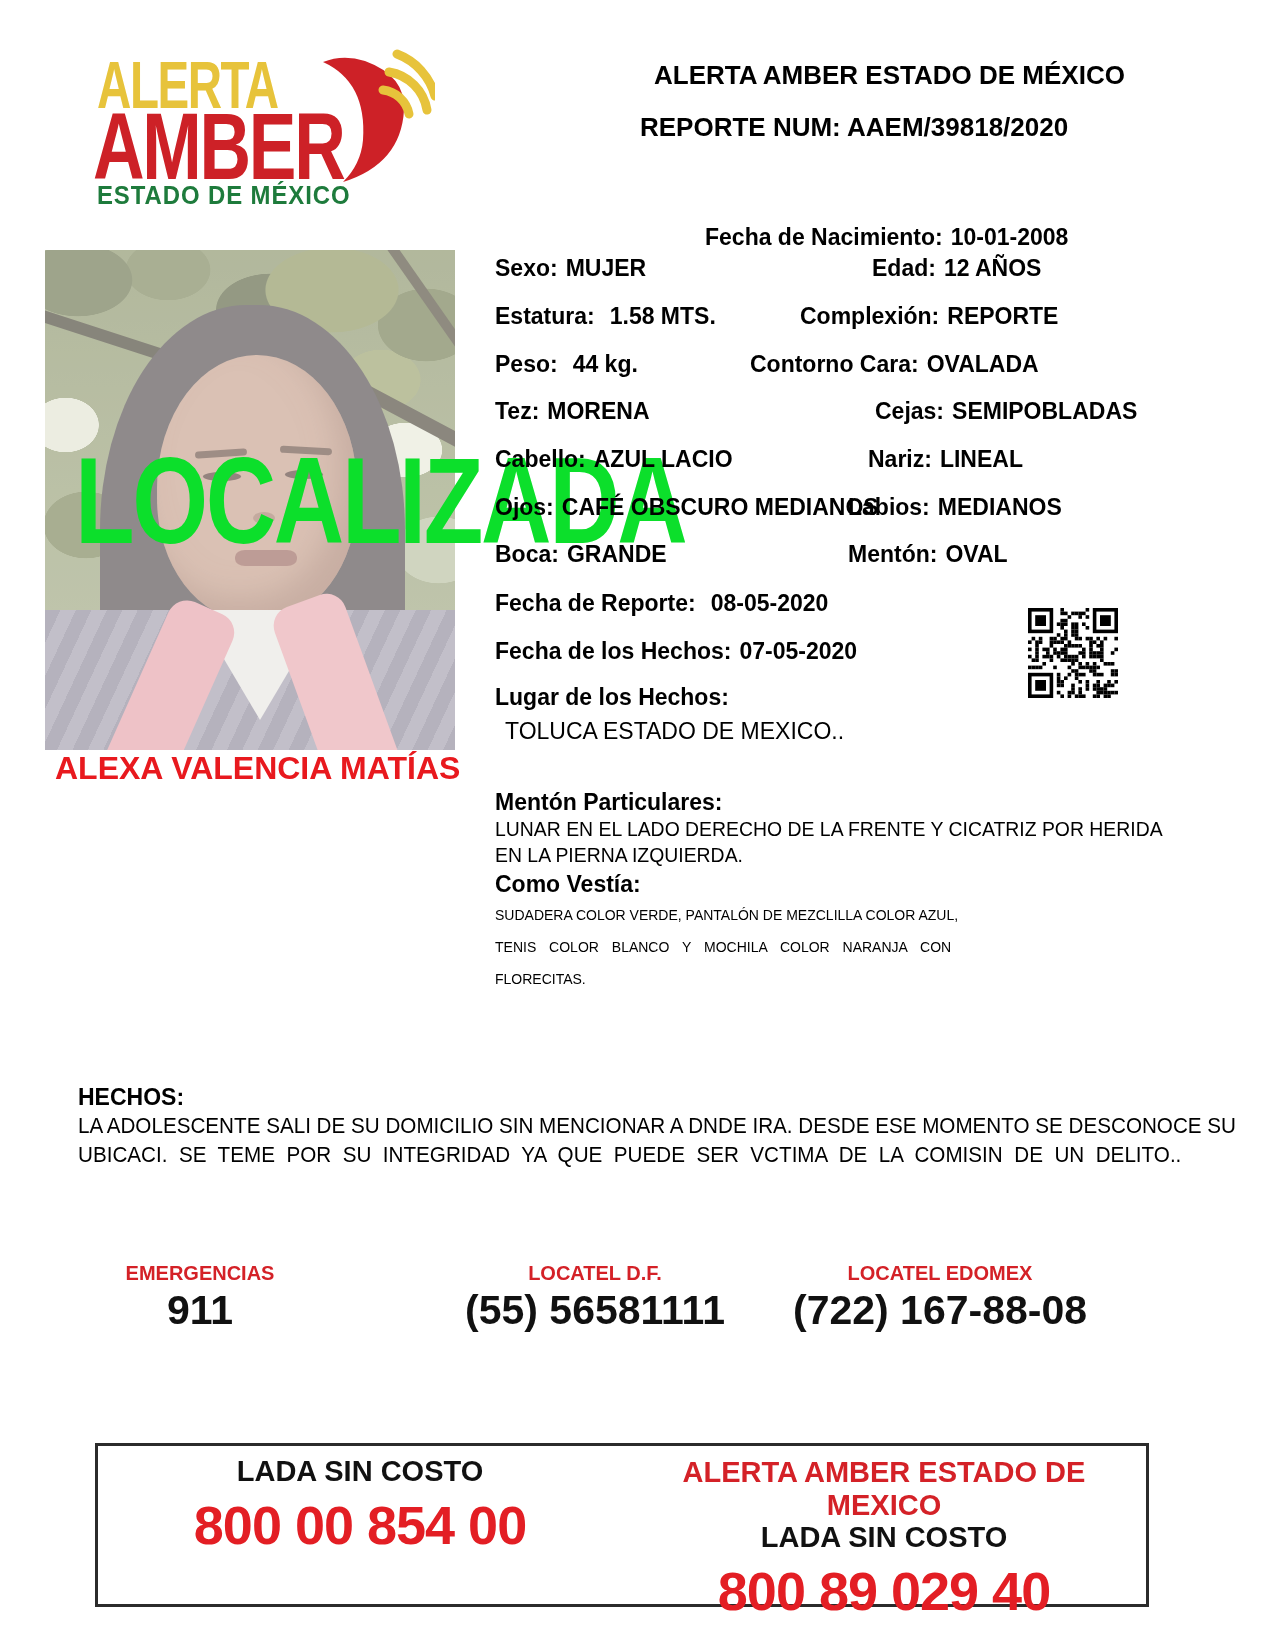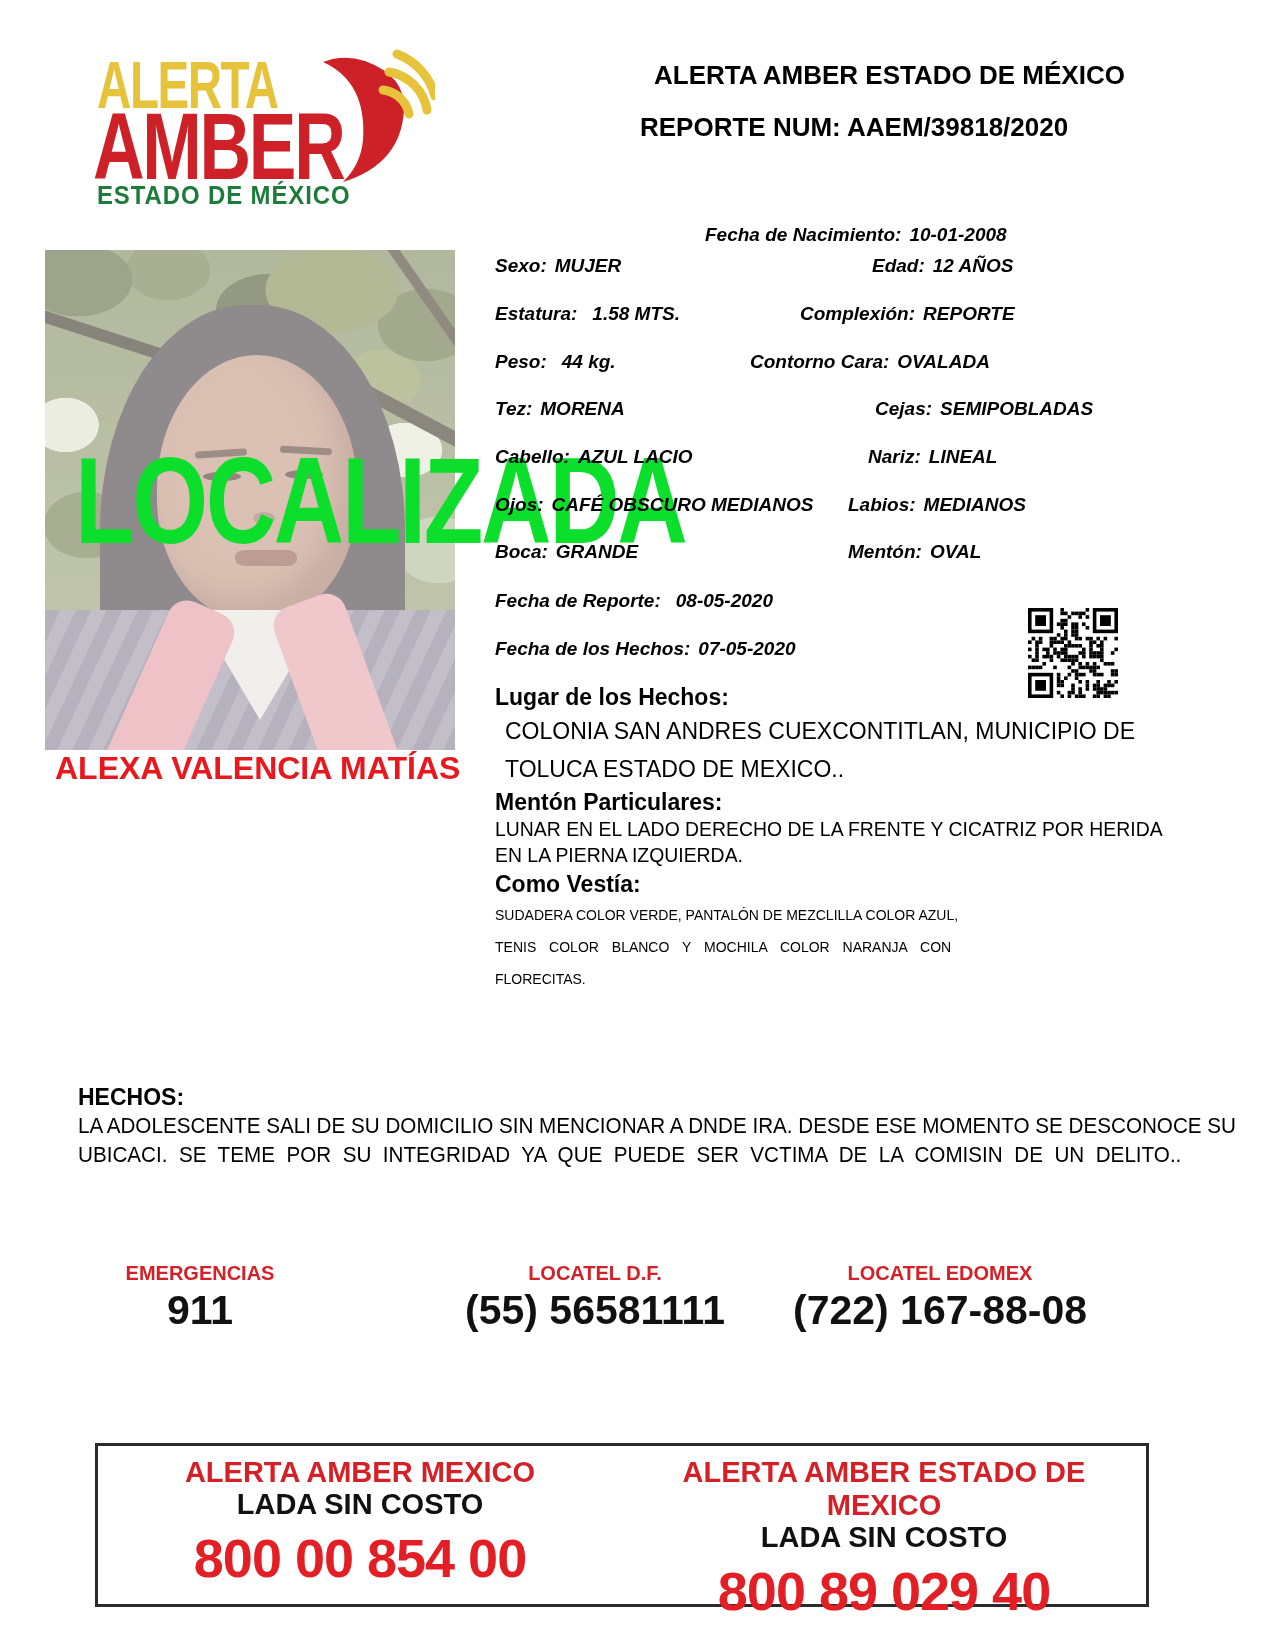--- a/index.html
+++ b/index.html
@@ -58,21 +58,21 @@
   .scarf-l{left:90px;top:350px;width:70px;height:190px;background:#e5a3ab;transform:rotate(24deg);border-radius:20px;}
   .scarf-r{left:255px;top:345px;width:75px;height:200px;background:#e8aab0;transform:rotate(-20deg);border-radius:20px;}
   .wash{left:0;top:0;width:100%;height:100%;background:rgba(255,255,255,.34);}
 
   .watermark{left:75px;top:440px;z-index:2;font-size:122px;font-weight:bold;line-height:1;
     color:#0cdf2b;letter-spacing:-3px;transform:scaleX(.80);transform-origin:left top;}
 
   .victim-name{left:55px;top:750px;font-size:32px;font-weight:bold;color:#e8191e;z-index:3;}
 
   
-  .drow{font-size:19px;font-weight:bold;z-index:3;font-style:italic;}
+  .drow{font-size:23px;font-weight:bold;z-index:3;}
   .drow .lab{margin-right:8px;}
   .drow .lab.wide{margin-right:15px;}
   .sec-label{font-size:23px;font-weight:bold;z-index:3;}
   .body-text{position:absolute;font-size:23px;line-height:38px;z-index:3;white-space:nowrap;}
   .senas-body{left:495px;top:816px;font-size:20px;line-height:26px;transform:scaleX(.97);transform-origin:left top;}
   .vestia-body{left:495px;top:899px;font-size:14px;line-height:32px;}
   .vestia-body div:nth-child(2){word-spacing:9px;}
   .hechos-label{left:78px;top:1084px;}
   .hechos-body{left:78px;top:1112px;font-size:21.5px;line-height:29px;transform:scaleX(.96);transform-origin:left top;}
   .hechos-body div:nth-child(2){word-spacing:6px;}
@@ -390,21 +390,20 @@
         <rect x="68.4" y="3.6" width="18" height="18" fill="#fff"></rect>
         <rect x="72" y="7.2" width="10.8" height="10.8" fill="#000"></rect>
         <rect x="0" y="64.8" width="25.2" height="25.2" fill="#000"></rect>
         <rect x="3.6" y="68.4" width="18" height="18" fill="#fff"></rect>
         <rect x="7.2" y="72" width="10.8" height="10.8" fill="#000"></rect>
       </svg>
   </div>
 
   <div class="abs sec-label" style="left:495px;top:684px">Lugar de los Hechos:</div>
   <div class="body-text" style="left:505px;top:712px">
-      <div>COLONIA SAN ANDRES CUEXCONTITLAN, MUNICIPIO DE</div>
       <div>TOLUCA ESTADO DE MEXICO..</div>
     </div>
 
   <div class="abs sec-label" style="left:495px;top:789px">Mentón Particulares:</div>
   <div class="body-text senas-body">
       <div>LUNAR EN EL LADO DERECHO DE LA FRENTE  Y CICATRIZ POR HERIDA</div>
       <div>EN LA PIERNA IZQUIERDA.</div>
     </div>
 
   <div class="abs sec-label" style="left:495px;top:871px">Como Vestía:</div>
@@ -428,21 +427,20 @@
     <div class="cl">LOCATEL D.F.</div>
     <div class="cn">(55) 56581111</div>
   </div>
   <div class="contact" style="left:775px;top:1262px;width:330px">
     <div class="cl">LOCATEL EDOMEX</div>
     <div class="cn">(722) 167-88-08</div>
   </div>
 
   <div class="footer-box">
     <div class="fcell">
-      <div class="ft">ALERTA AMBER MEXICO</div>
       <div class="fs">LADA SIN COSTO</div>
       <div class="fn">800 00 854 00</div>
     </div>
     <div class="fcell">
       <div class="ft">ALERTA AMBER ESTADO DE MEXICO</div>
       <div class="fs">LADA SIN COSTO</div>
       <div class="fn">800 89 029 40</div>
     </div>
   </div>
 

